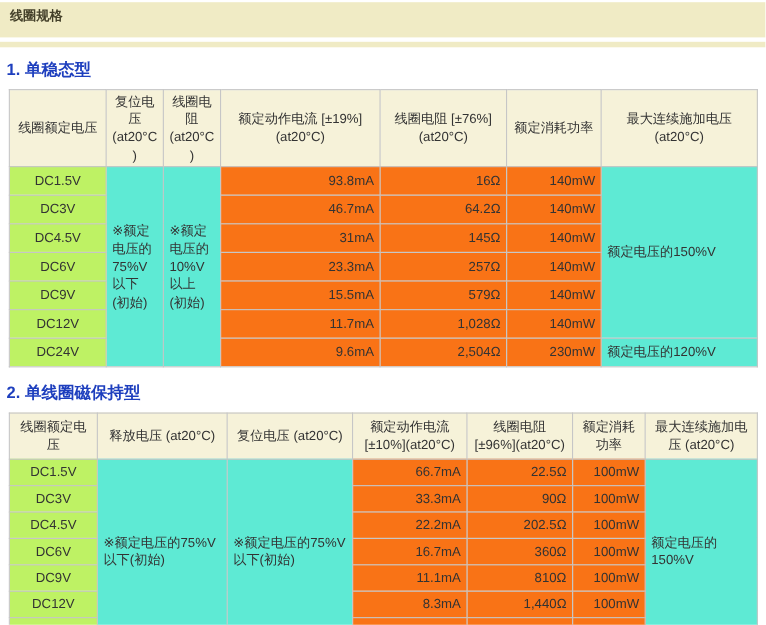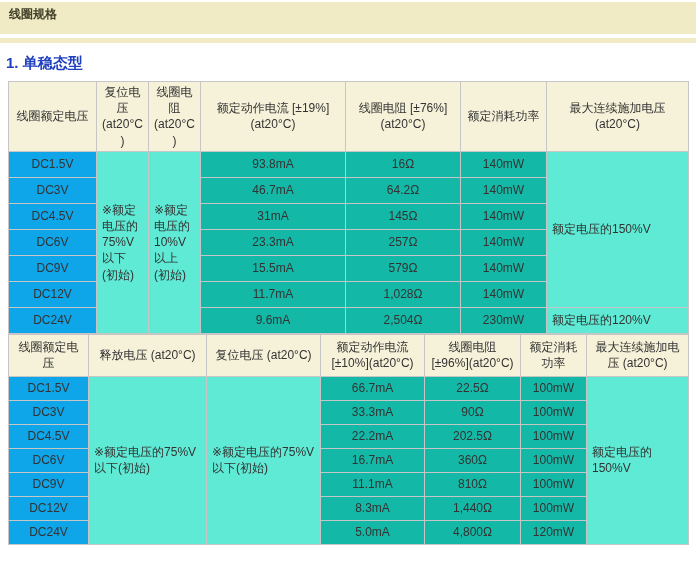--- a/index.html
+++ b/index.html
@@ -52,27 +52,27 @@
     line-height: 1.35;
     word-break: normal;
     overflow-wrap: break-word;
   }
   table.spec th {
     background: #f6f2d9;
     text-align: center;
     vertical-align: middle;
   }
   td.c-volt {
-    background: #0ea5e9;
+    background: #bef264;
     text-align: center;
     vertical-align: middle;
   }
   td.c-data {
-    background: #14b8a6;
-    text-align: center;
+    background: #f97316;
+    text-align: right;
     padding-left: 8px;
     vertical-align: middle;
   }
   td.c-note {
     background: #5eead4;
     text-align: left;
     vertical-align: middle;
     padding: 2px 5px;
   }
   #table1 thead tr { height: 50px; }
@@ -156,20 +156,21 @@
       <tr>
         <td class="c-volt">DC24V</td>
         <td class="c-data">9.6mA</td>
         <td class="c-data">2,504Ω</td>
         <td class="c-data">230mW</td>
         <td class="c-note">额定电压的120%V</td>
       </tr>
     </tbody>
   </table>
 
+  <div class="section-title">2. 单线圈磁保持型</div>
 
   <table class="spec" id="table2">
     <colgroup>
       <col style="width:80px">
         <col style="width:118px">
         <col style="width:114px">
       <col style="width:104px">
         <col style="width:96px">
         <col style="width:66px">
         <col style="width:102px">

